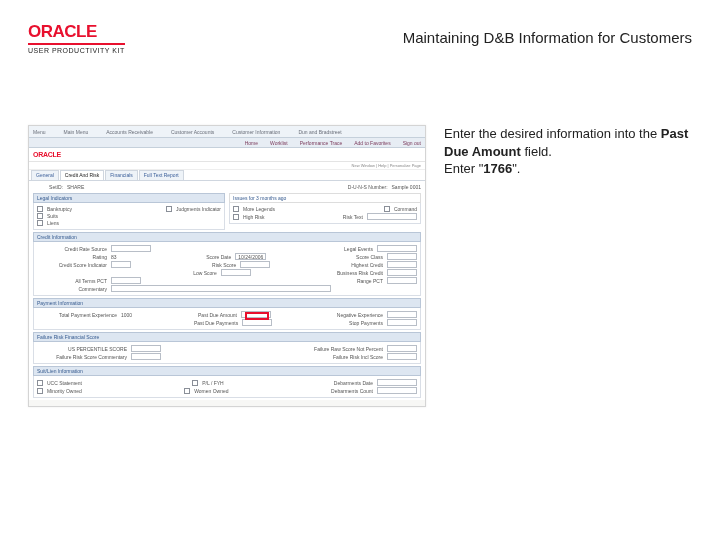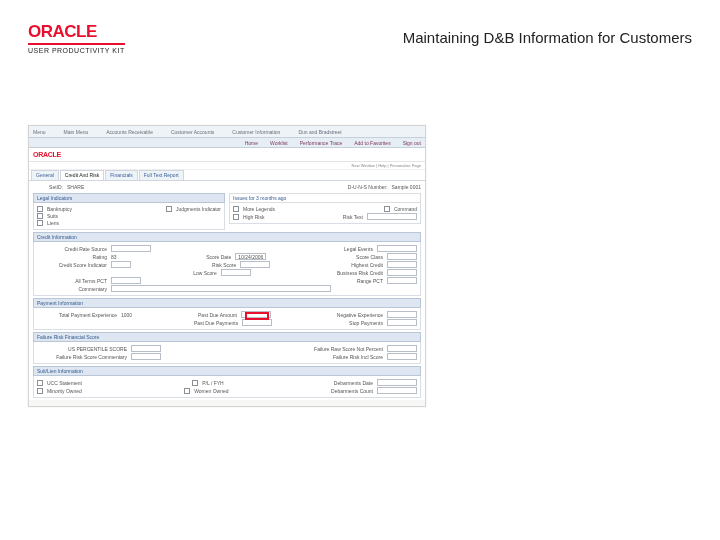--- a/index.html
+++ b/index.html
@@ -371,15 +371,19 @@
             <span>Debarments Count</span>
             <span class="ss-fld" style="width:40px"></span>
           </div>
       </div>
     </div>
 
     <div class="highlight-box"></div>
   </div>
 
   <div class="instruction">
+    <div>
+      <span>Enter the desired information into the </span><b>Past Due Amount</b><span> field.</span><br>
+      <span>Enter "</span><b>1766</b><span>".</span>
+    </div>
   </div>
 
 </div>
 
 </body></html>

